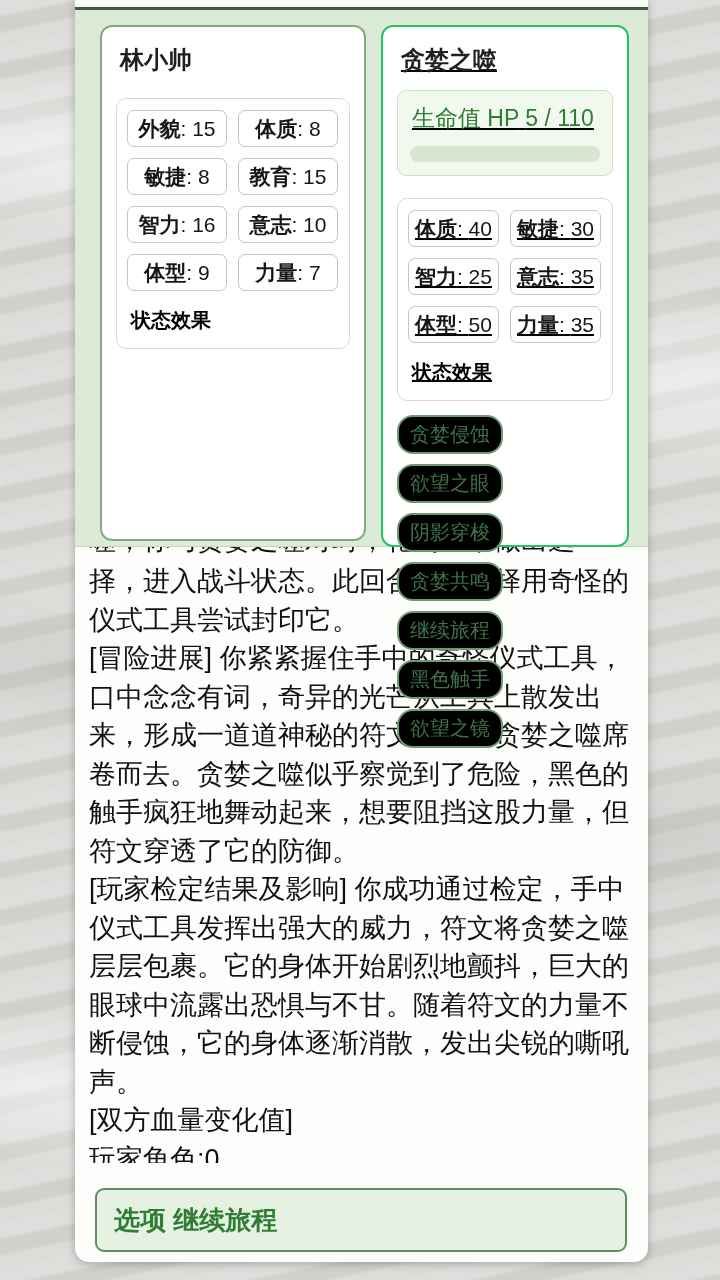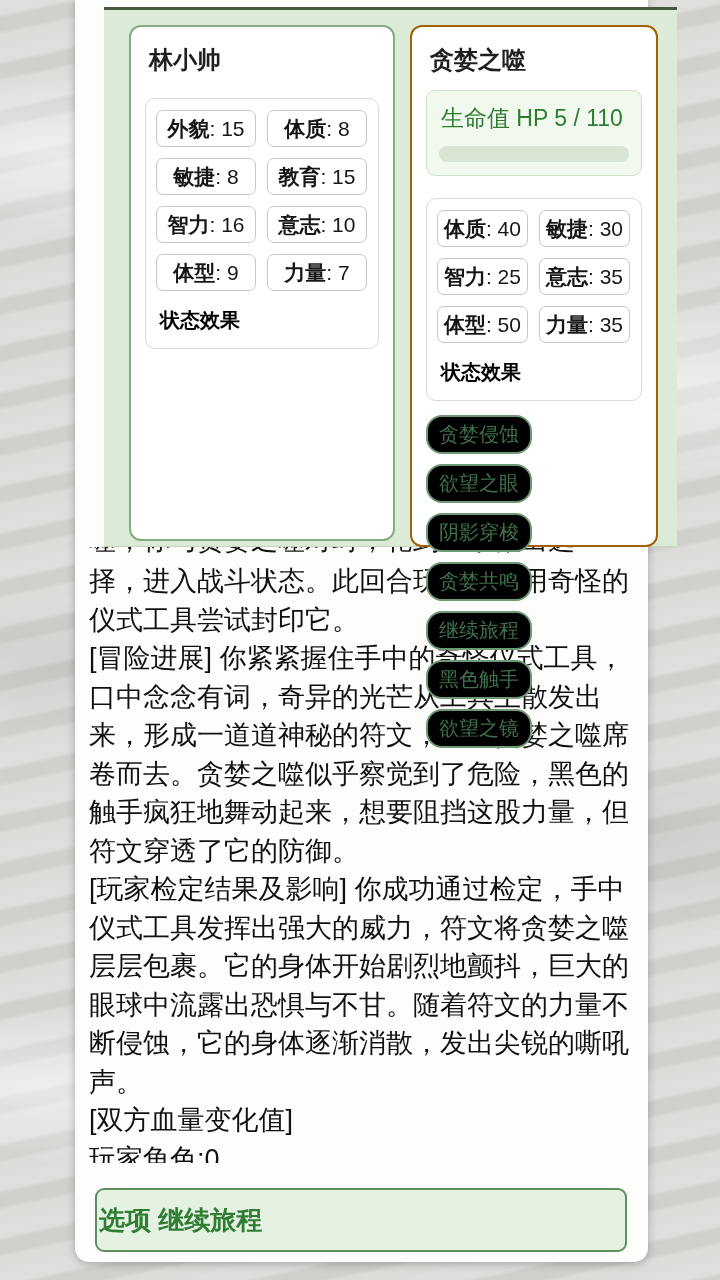--- a/index.html
+++ b/index.html
@@ -18,27 +18,27 @@
   .column{
     position:absolute;left:75px;top:0;width:573px;height:1262px;
     background:#fdfdfc;border-radius:0 0 14px 14px;
     box-shadow:0 2px 8px rgba(0,0,0,.25);
   }
   
   .cards-panel{
     position:absolute;left:0;top:7px;width:573px;height:540px;box-sizing:border-box;
     background:var(--panel-bg,#dcebd7);
     border-top:3px solid #42593f;border-bottom:1px solid #c2d6bd;
-    display:flex;padding:15px 19px 0 25px;gap:15px;z-index:3;margin-left:29px;
+    display:flex;padding:15px 19px 0 25px;gap:15px;z-index:3;
   }
   .card{
     box-sizing:border-box;background:#fff;border-radius:12px;padding:13px 14px;
   }
   .card-player{width:268px;height:516px;border:2px solid #83ac81;}
-  .card-monster{width:250px;height:522px;border:2px solid #a16207;}
+  .card-monster{width:250px;height:522px;border:2px solid #22c55e;text-decoration:underline;}
   .card-title{font-size:24px;font-weight:bold;color:#1f1f1f;margin:4px 0 14px 4px;}
   .hp-panel{
     box-sizing:border-box;border:1px solid #cfe0c8;background:#f1f8ee;border-radius:9px;
     padding:10px 12px 13px 12px;
   }
   .hp-text{font-size:23px;color:var(--accent,#2e7d32);font-weight:500;margin:2px 0 12px 2px;white-space:nowrap;}
   .hp-track{height:16px;border-radius:8px;background:#d7e5d2;overflow:hidden;}
   .hp-fill{height:100%;border-radius:8px;background:var(--hp-fill,#2f8b32);}
   .stats-panel{
     box-sizing:border-box;border:1px solid #d9d9d9;border-radius:10px;
@@ -65,21 +65,21 @@
     overflow:hidden;background:#fdfdfc;z-index:1;
     font-size:27px;line-height:38.5px;color:#111;
   }
   .log p{margin:0;}
   .clip-top{height:15px;overflow:hidden;position:relative;}
   .clip-top p{position:absolute;bottom:3px;left:0;}
   
   .footer-btn{
     position:absolute;left:20px;top:1188px;width:532px;height:64px;box-sizing:border-box;
     background:#e5f2e2;border:2px solid #5d8f62;border-radius:9px;
-    display:flex;align-items:center;padding-left:2px;cursor:pointer;
+    display:flex;align-items:center;padding-left:17px;cursor:pointer;
   }
   .footer-btn span{font-size:26px;font-weight:bold;color:var(--accent,#2e7d32);}
 </style>
 </head>
 <body style="--accent: #2e7d32; --hp-fill: #2f8b32; --panel-bg: #dcebd7;">
 
 <div class="column">
 
   <div class="cards-panel">
 

